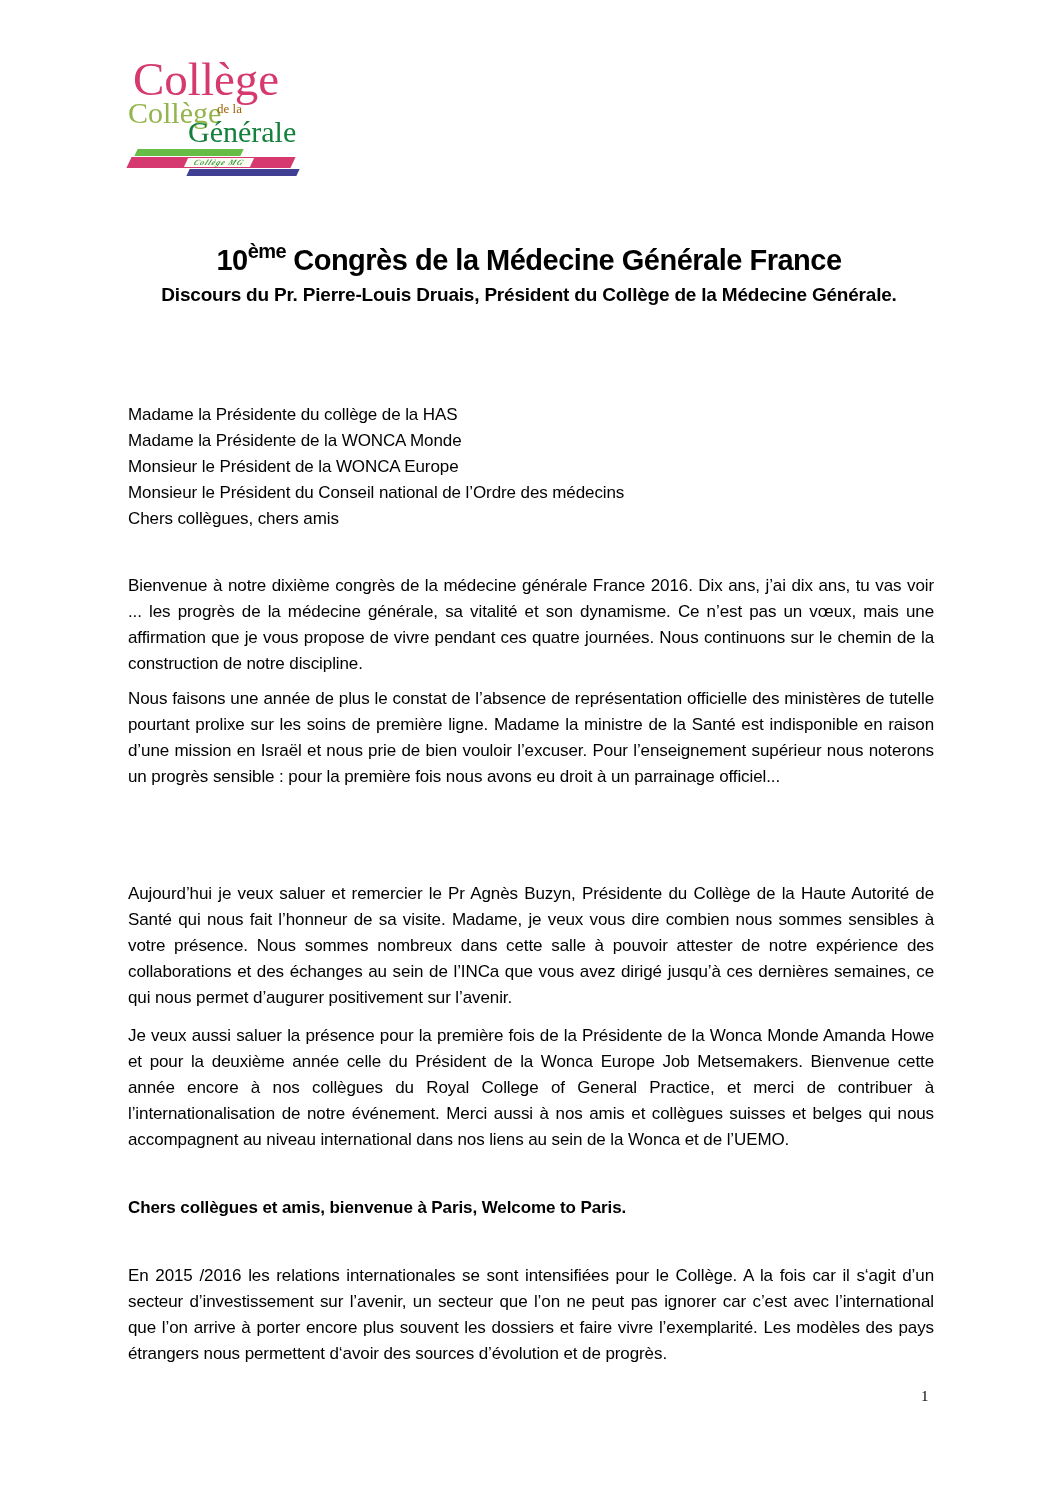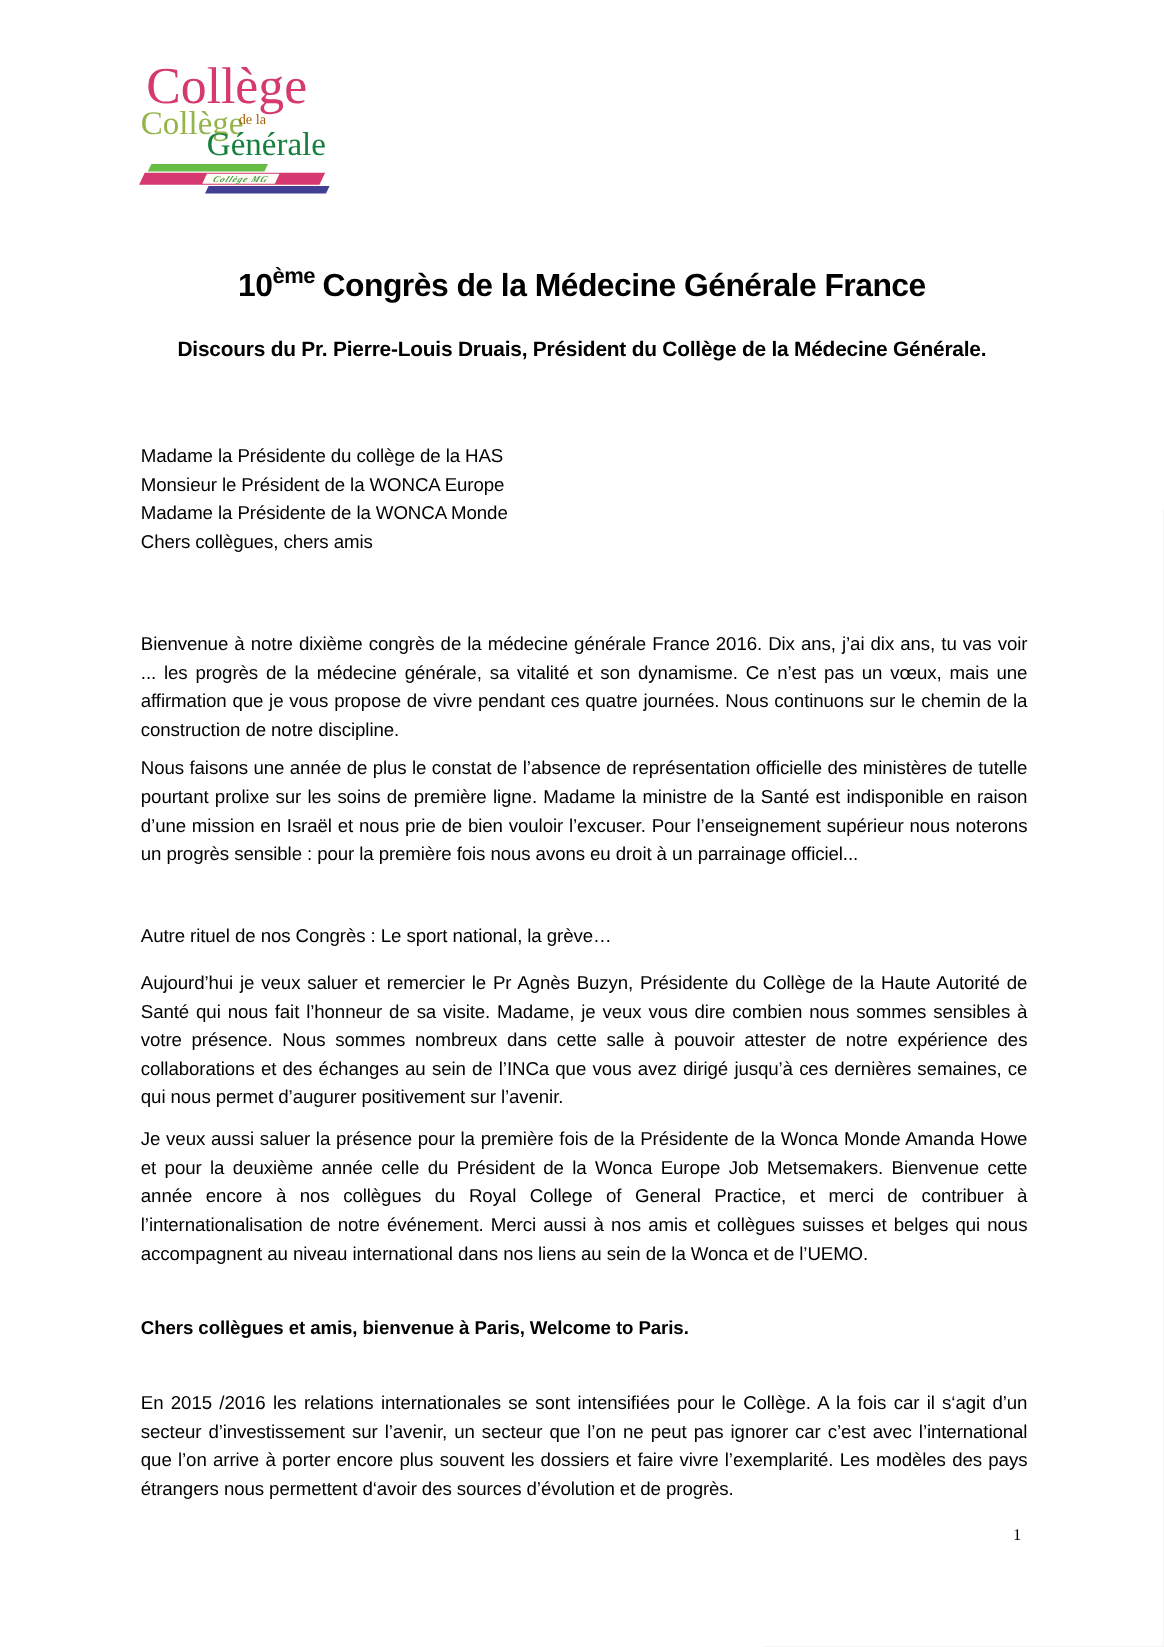--- a/index.html
+++ b/index.html
@@ -58,21 +58,20 @@
     letter-spacing: -0.5px;
   }
   .title sup {
     font-size: 20px; line-height: 0; position: relative; top: -1px; vertical-align: super;
   }
   .title .title-rest { margin-left: 7px; }
   .subtitle {
     position: absolute; left: 0; top: 282px; width: 100%;
     text-align: center; font-size: 19px; font-weight: bold; line-height: 26px;
     letter-spacing: -0.2px;
-    margin-top: 24px;
   }
 
   
   .body-block {
     position: absolute; left: 128px; width: 806px;
     font-size: 17px; line-height: 26px; letter-spacing: -0.1px;
     margin: 0;
   }
   .justified { text-align: justify; }
   .sal-line { line-height: 26px; }
@@ -107,28 +106,28 @@
     <div class="logo-banner">Collège MG</div>
     <div class="stripe stripe-purple"></div>
   </div>
 
   <h1 class="title"><span>10</span><sup>ème</sup><span class="title-rest">Congrès de la Médecine Générale France</span></h1>
 
   <div class="subtitle">Discours du Pr. Pierre-Louis Druais, Président du Collège de la Médecine Générale.</div>
 
   <div id="salutations" class="body-block">
     <div class="sal-line">Madame la Présidente du collège de la HAS</div>
+    <div class="sal-line">Madame la Présidente de la WONCA Monde</div>
     <div class="sal-line">Monsieur le Président de la WONCA Europe</div>
-    <div class="sal-line">Madame la Présidente de la WONCA Monde</div>
+    <div class="sal-line">Monsieur le Président du Conseil national de l’Ordre des médecins</div>
     <div class="sal-line">Chers collègues, chers amis</div>
   </div>
 
   <p id="para-bienvenue" class="body-block justified">Bienvenue à notre dixième congrès de la médecine générale France 2016. Dix ans, j’ai dix ans, tu vas voir ... les progrès de la médecine générale, sa vitalité et son dynamisme. Ce n’est pas un vœux, mais une affirmation que je vous propose de vivre pendant ces quatre journées. Nous continuons sur le chemin de la construction de notre discipline.</p>
   <p id="para-nous-faisons" class="body-block justified">Nous faisons une année de plus le constat de l’absence de représentation officielle des ministères de tutelle pourtant prolixe sur les soins de première ligne. Madame la ministre de la Santé est indisponible en raison d’une mission en Israël et nous prie de bien vouloir l’excuser. Pour l’enseignement supérieur nous noterons un progrès sensible : pour la première fois nous avons eu droit à un parrainage officiel...</p>
-  <p id="para-autre-rituel" class="body-block">Autre rituel de nos Congrès : Le sport national, la grève…</p>
   <p id="para-aujourdhui" class="body-block justified">Aujourd’hui je veux saluer et remercier le Pr Agnès Buzyn, Présidente du Collège de la Haute Autorité de Santé qui nous fait l’honneur de sa visite. Madame, je veux vous dire combien nous sommes sensibles à votre présence. Nous sommes nombreux dans cette salle à pouvoir attester de notre expérience des collaborations et des échanges au sein de l’INCa que vous avez dirigé jusqu’à ces dernières semaines, ce qui nous permet d’augurer positivement sur l’avenir.</p>
   <p id="para-je-veux" class="body-block justified">Je veux aussi saluer la présence pour la première fois de la Présidente de la Wonca Monde Amanda Howe et pour la deuxième année celle du Président de la Wonca Europe Job Metsemakers. Bienvenue cette année encore à nos collègues du Royal College of General Practice, et merci de contribuer à l’internationalisation de notre événement. Merci aussi à nos amis et collègues suisses et belges qui nous accompagnent au niveau international dans nos liens au sein de la Wonca et de l’UEMO.</p>
   <p id="para-chers-paris" class="body-block">Chers collègues et amis, bienvenue à Paris, Welcome to Paris.</p>
   <p id="para-en-2015" class="body-block justified">En 2015 /2016 les relations internationales se sont intensifiées pour le Collège. A la fois car il s‘agit d’un secteur d’investissement sur l’avenir, un secteur que l’on ne peut pas ignorer car c’est avec l’international que l’on arrive à porter encore plus souvent les dossiers et faire vivre l’exemplarité. Les modèles des pays étrangers nous permettent d‘avoir des sources d’évolution et de progrès.</p>
 
   <div class="page-number">1</div>
 
 </div>
 
 </body></html>

